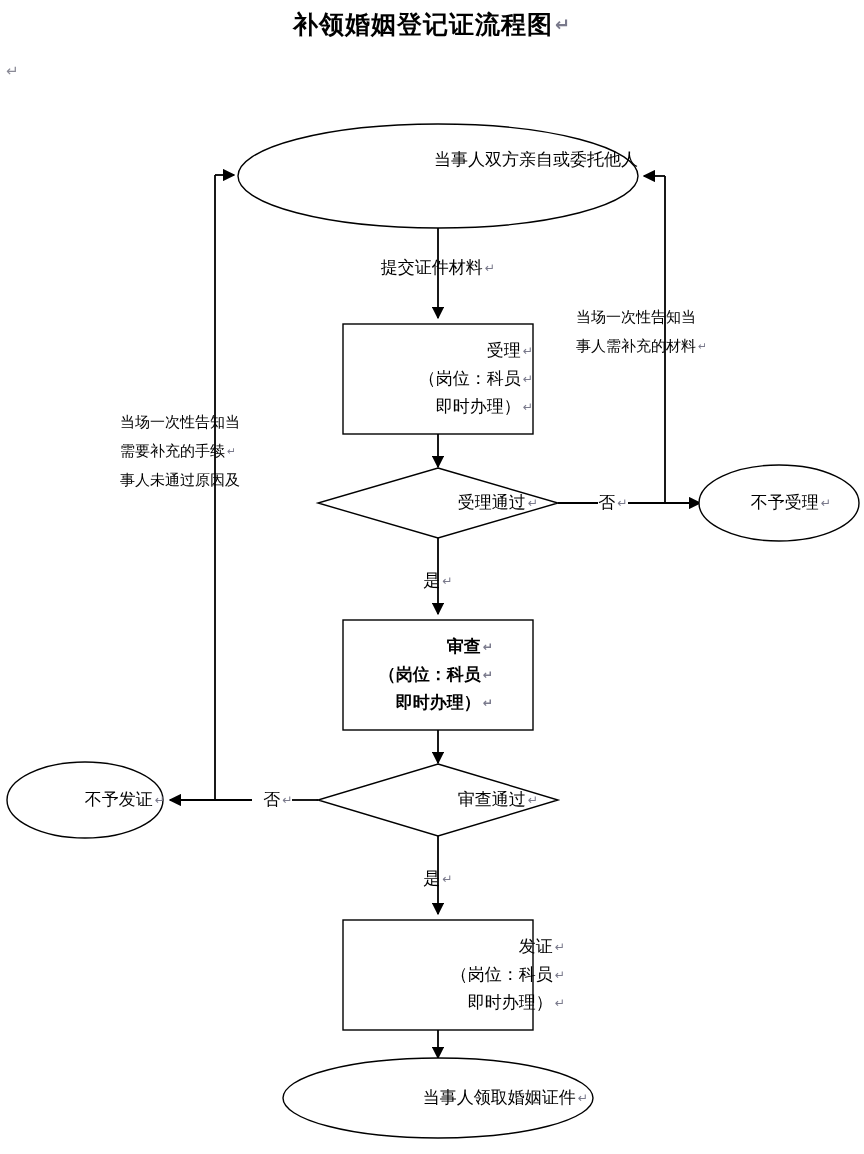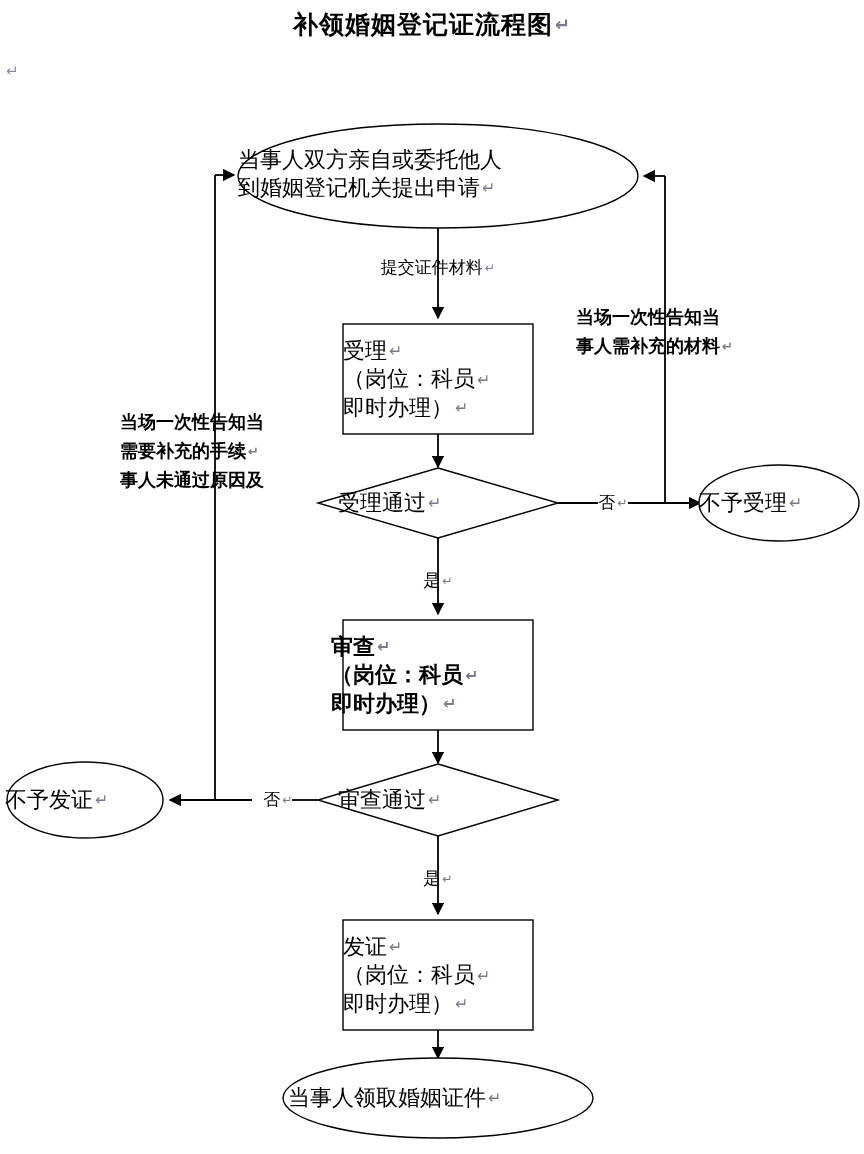--- a/index.html
+++ b/index.html
@@ -47,40 +47,39 @@
   .stray-pilcrow {
     position: absolute;
     left: 6px;
     top: 62px;
     font-size: 15px;
     color: #8a8a96;
     font-family: "Liberation Sans", "DejaVu Sans", sans-serif;
   }
   .node-text {
     position: absolute;
-    text-align: left;
-    font-size: 22px;
+    text-align: right;
+    font-size: 17px;
     line-height: 28px;
     white-space: nowrap;
     pointer-events: none;
   }
   .edge-label {
     position: absolute;
     font-size: 17px;
     line-height: 28px;
     white-space: nowrap;
     text-align: center;
   }
   .note-text {
     position: absolute;
-    font-size: 18px;
+    font-size: 15px;
     line-height: 29px;
     text-align: left;
     white-space: nowrap;
-    font-weight: bold;
   }
 </style>
 </head>
 <body>
 
 <div id="page">
 
   <div class="doc-title"><span>补领婚姻登记证流程图</span><span class="pilcrow">↵</span></div>
 
   <div class="stray-pilcrow">↵</div>
@@ -130,21 +129,20 @@
 
     <rect x="343" y="920" width="190" height="110" fill="#ffffff" stroke="#000000" stroke-width="1.4"></rect>
 
     <line x1="438" y1="1030" x2="438" y2="1058" stroke="#000000" stroke-width="1.8" marker-end="url(#arrow)"></line>
 
     <ellipse cx="438" cy="1098" rx="155" ry="40" fill="#ffffff" stroke="#000000" stroke-width="1.4"></ellipse>
   </svg>
 
   <div class="node-text" style="left:238px; top:146px; width:400px;">
     <div>当事人双方亲自或委托他人</div>
-    <div><span>到婚姻登记机关提出申请</span><span class="pilcrow">↵</span></div>
   </div>
 
   <div class="edge-label" style="left:338px; top:254px; width:200px;"><span>提交证件材料</span><span class="pilcrow">↵</span></div>
 
   <div class="node-text" style="left:343px; top:337px; width:190px;">
     <div><span>受理</span><span class="pilcrow">↵</span></div>
     <div><span>（岗位：科员</span><span class="pilcrow">↵</span></div>
     <div><span>即时办理）</span><span class="pilcrow">↵</span></div>
   </div>
 

